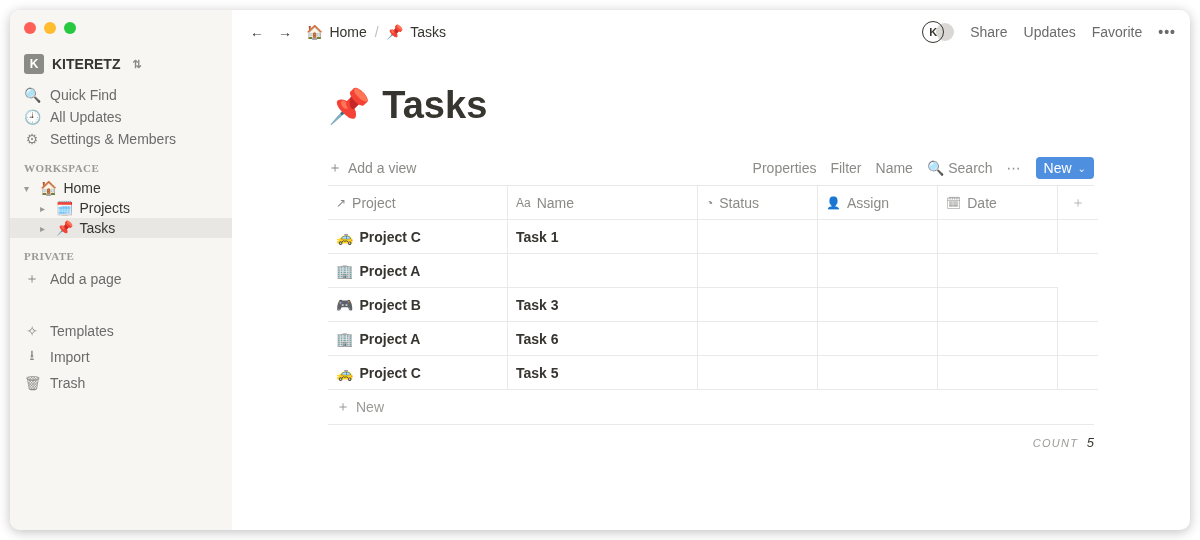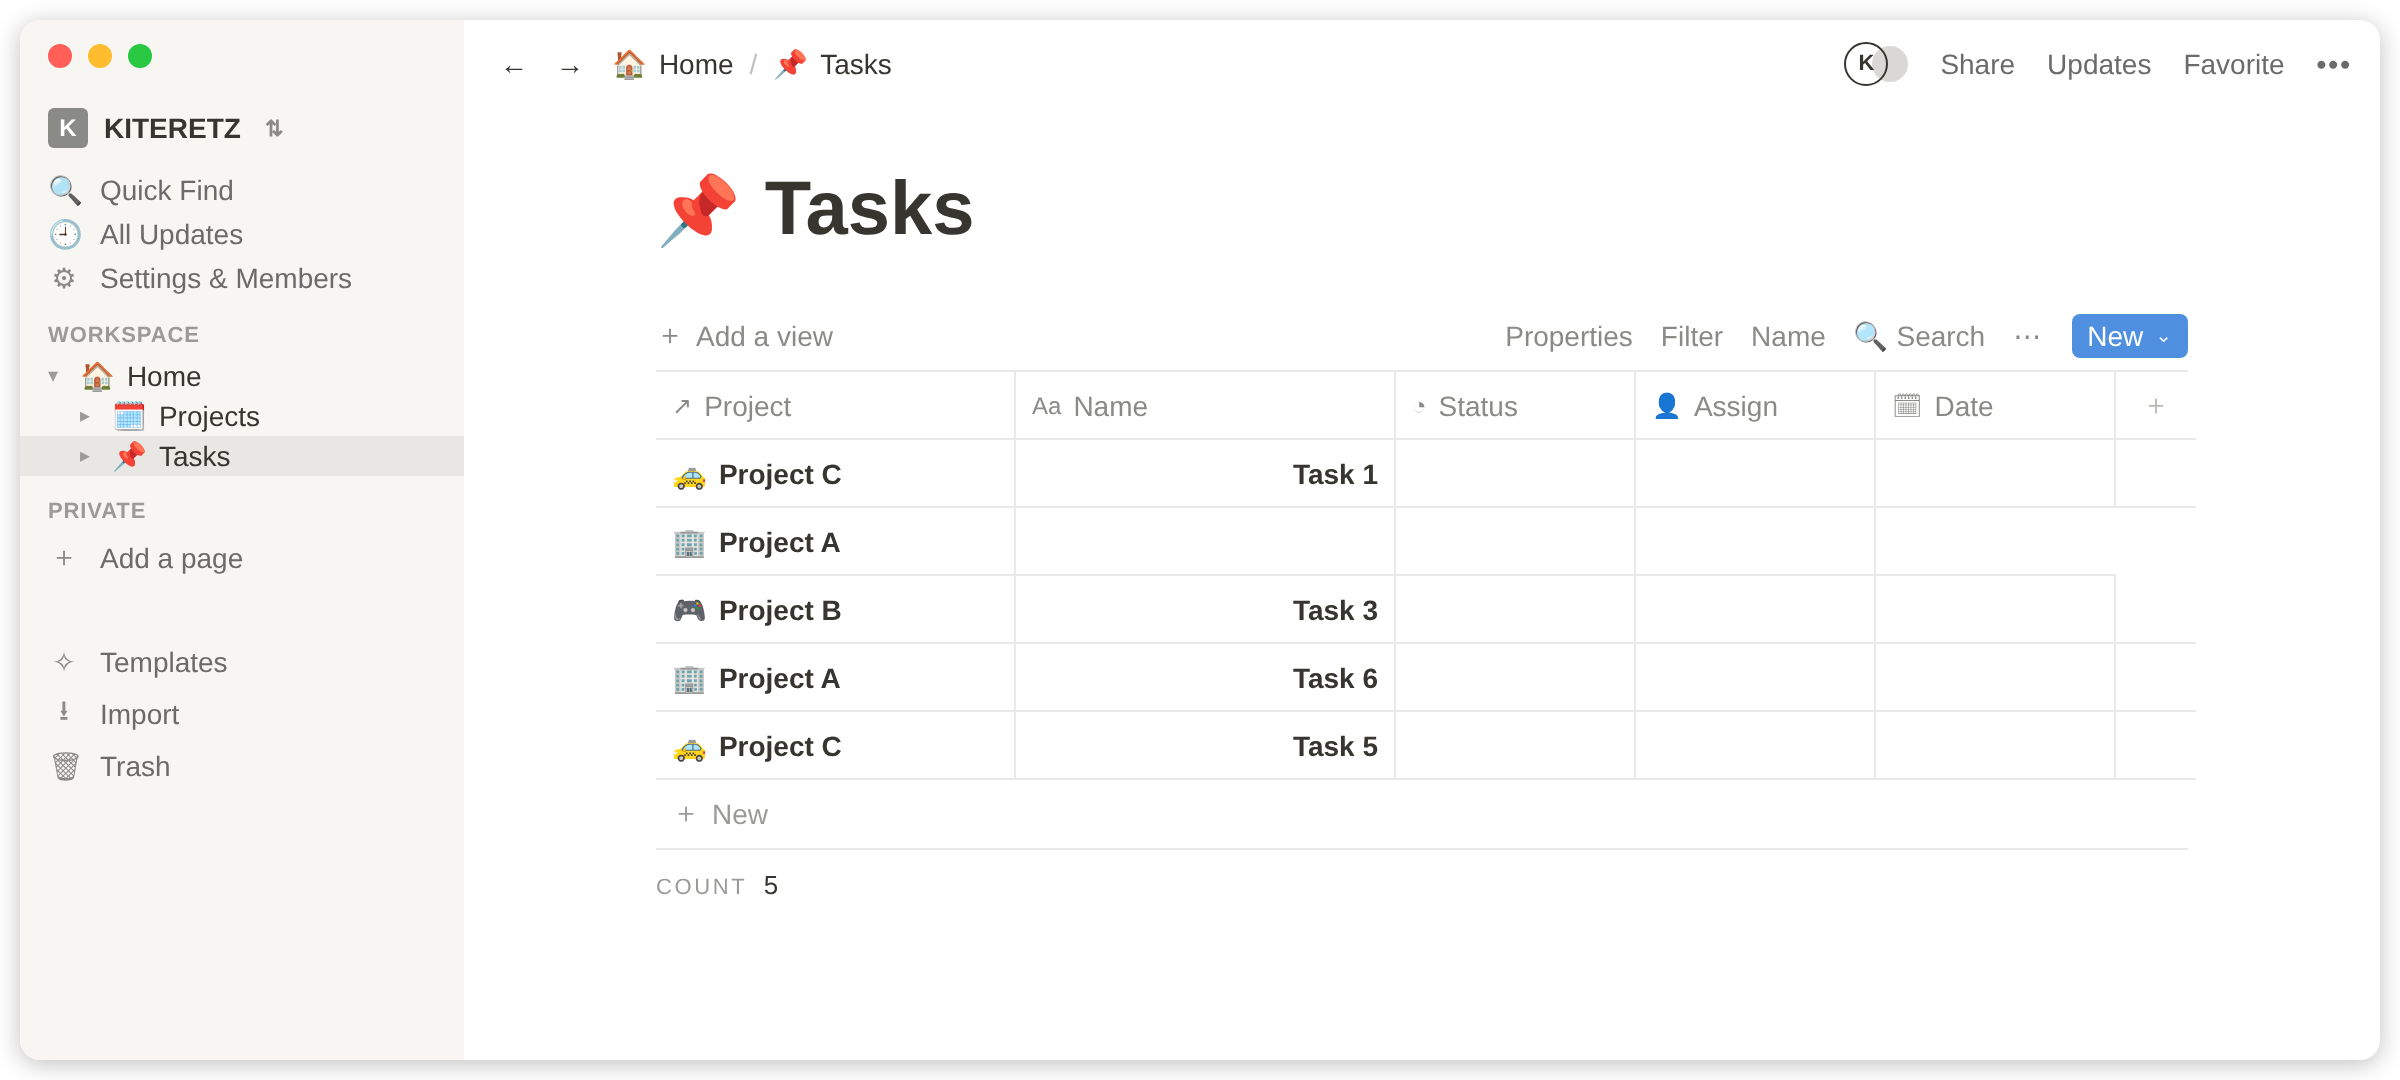--- a/index.html
+++ b/index.html
@@ -80,20 +80,21 @@
     cursor: pointer;
   }
   .side-icon { width: 16px; text-align: center; color: #8a8a87; }
 
   .side-section {
     padding: 12px 14px 4px 14px;
     font-size: 11px;
     letter-spacing: 0.04em;
     color: #9b9a97;
     font-weight: 600;
+    font-family: Liberation Serif, serif;
   }
 
   .tree-item {
     display: flex;
     align-items: center;
     gap: 6px;
     padding: 2px 8px 2px 14px;
     color: #37352f;
     cursor: pointer;
   }
@@ -189,30 +190,31 @@
     border-right: 1px solid #e9e9e7;
     min-height: 34px;
     display:flex; align-items:center; gap:6px;
     font-size:14px;
   }
   .th { color:#8a8a87; font-weight:400; }
   .th .col-icon { font-size:12px; }
   .th.add { justify-content:center; color:#b9b8b5; cursor:pointer; border-right:none;}
   .td.last { border-right:none; }
   .td.project { font-weight:600; }
-  .td.name { font-weight:600;justify-content:flex-end; }
+  .td.name { font-weight:600; }
 
   .new-row {
     display:flex; align-items:center; gap:6px;
     color:#9b9a97; padding:8px; border-bottom:1px solid #e9e9e7;
     cursor:pointer;
   }
   .count-row {
-    text-align:left; color:#9b9a97; font-size:11px; letter-spacing:0.12em;
+    text-align:right; color:#9b9a97; font-size:11px; letter-spacing:0.12em;
     padding:10px 0;
+    font-style:italic;
   }
   .count-row .num { color:#37352f; font-size:13px; letter-spacing:0; margin-left:4px;}
 </style>
 </head>
 <body>
 
 <div class="window">
   <div class="titlebar">
     <div class="dot red"></div>
     <div class="dot yellow"></div>

